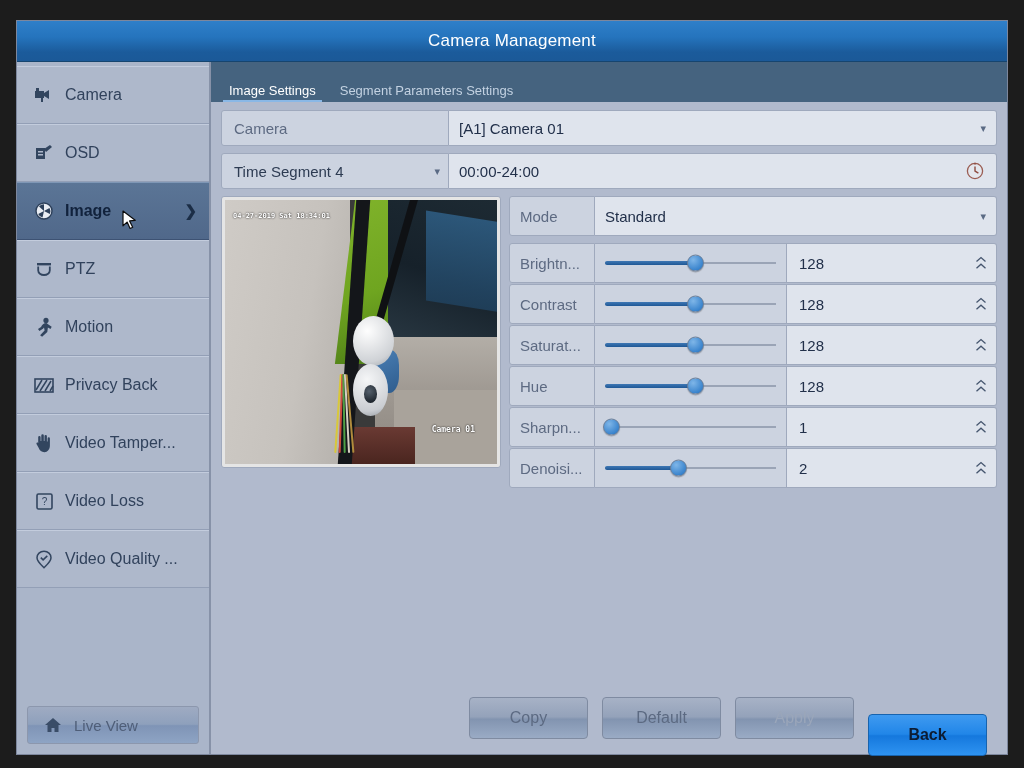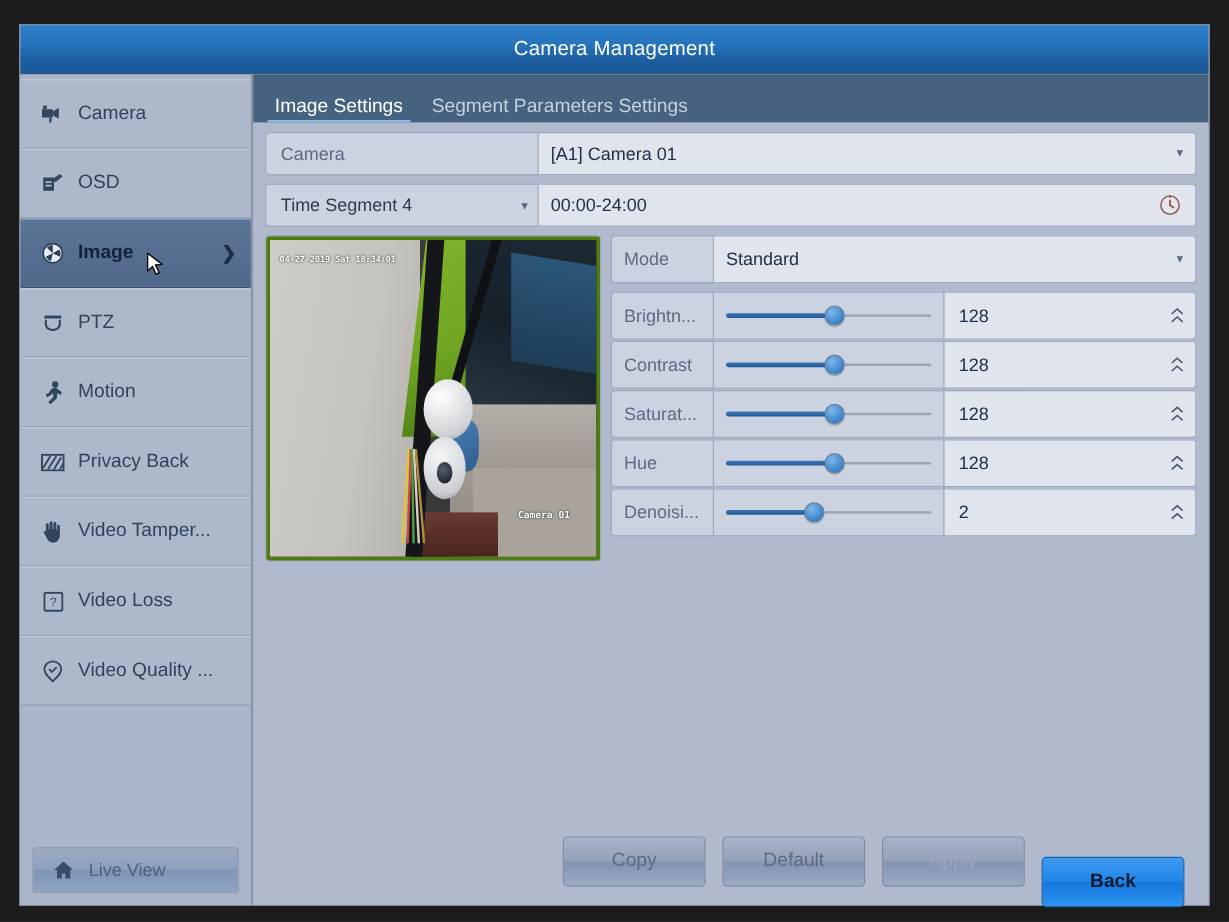--- a/index.html
+++ b/index.html
@@ -117,21 +117,21 @@
   }
   #tabbar {
     height: 40px; flex:none;
     background: #45637f;
     display: flex;
     align-items: flex-end;
     padding-left: 6px;
     box-sizing: border-box;
   }
   .tab {
-    font-size: 16px;
+    font-size: 13px;
     color: #c3d2e2;
     padding: 0 12px 5px 12px;
     position: relative;
     line-height: 1;
   }
   .tab.active { color: #ffffff; }
   .tab.active::after {
     content:"";
     position:absolute;
     left:6px; right:6px; bottom:0;
@@ -196,21 +196,21 @@
   }
   
   #midsec {
     display: flex;
     flex: none;
     gap: 8px;
   }
   #preview {
     width: 280px; height: 272px;
     flex: none;
-    background: #4d7c0f;
+    background: #e5e5e5;
     border: 1px solid #9fa9bd;
     border-radius: 3px;
     padding: 3px;
     box-sizing: border-box;
   }
   #video {
     width: 100%; height: 100%;
     position: relative;
     overflow: hidden;
     background: #3a3a3a;
@@ -697,20 +697,38 @@
                   <span>128</span>
                   <span class="spin">
                     <svg width="12" height="16" viewBox="0 0 12 16">
                         <path d="M1.5 6.5L6 2.5l4.5 4" fill="none" stroke="currentColor" stroke-width="1.3"></path>
                         <path d="M1.5 13.2L6 9.2l4.5 4" fill="none" stroke="currentColor" stroke-width="1.3"></path>
                       </svg>
                   </span>
                 </div>
               </div>
 
+              <div class="srow">
+                <div class="s-label">Sharpn...</div>
+                <div class="s-slider">
+                  <div class="track">
+                    <div class="track-fill" style="width: 3%;"></div>
+                    <div class="knob" style="left: 3%;"></div>
+                  </div>
+                </div>
+                <div class="s-num">
+                  <span>1</span>
+                  <span class="spin">
+                    <svg width="12" height="16" viewBox="0 0 12 16">
+                        <path d="M1.5 6.5L6 2.5l4.5 4" fill="none" stroke="currentColor" stroke-width="1.3"></path>
+                        <path d="M1.5 13.2L6 9.2l4.5 4" fill="none" stroke="currentColor" stroke-width="1.3"></path>
+                      </svg>
+                  </span>
+                </div>
+              </div>
 
               <div class="srow">
                 <div class="s-label">Denoisi...</div>
                 <div class="s-slider">
                   <div class="track">
                     <div class="track-fill" style="width: 42%;"></div>
                     <div class="knob" style="left: 42%;"></div>
                   </div>
                 </div>
                 <div class="s-num">

